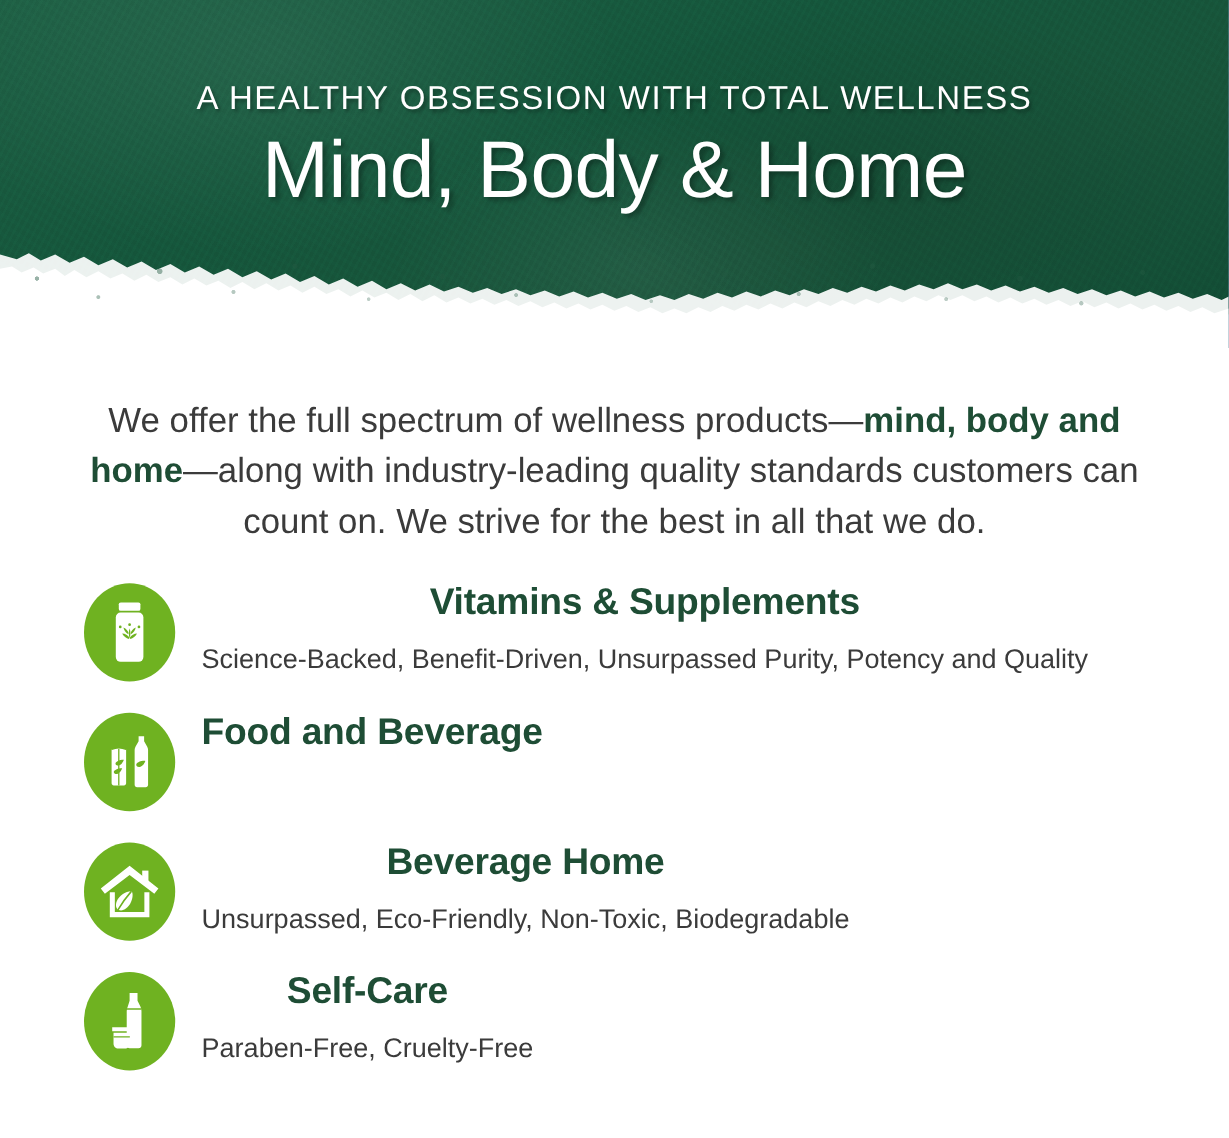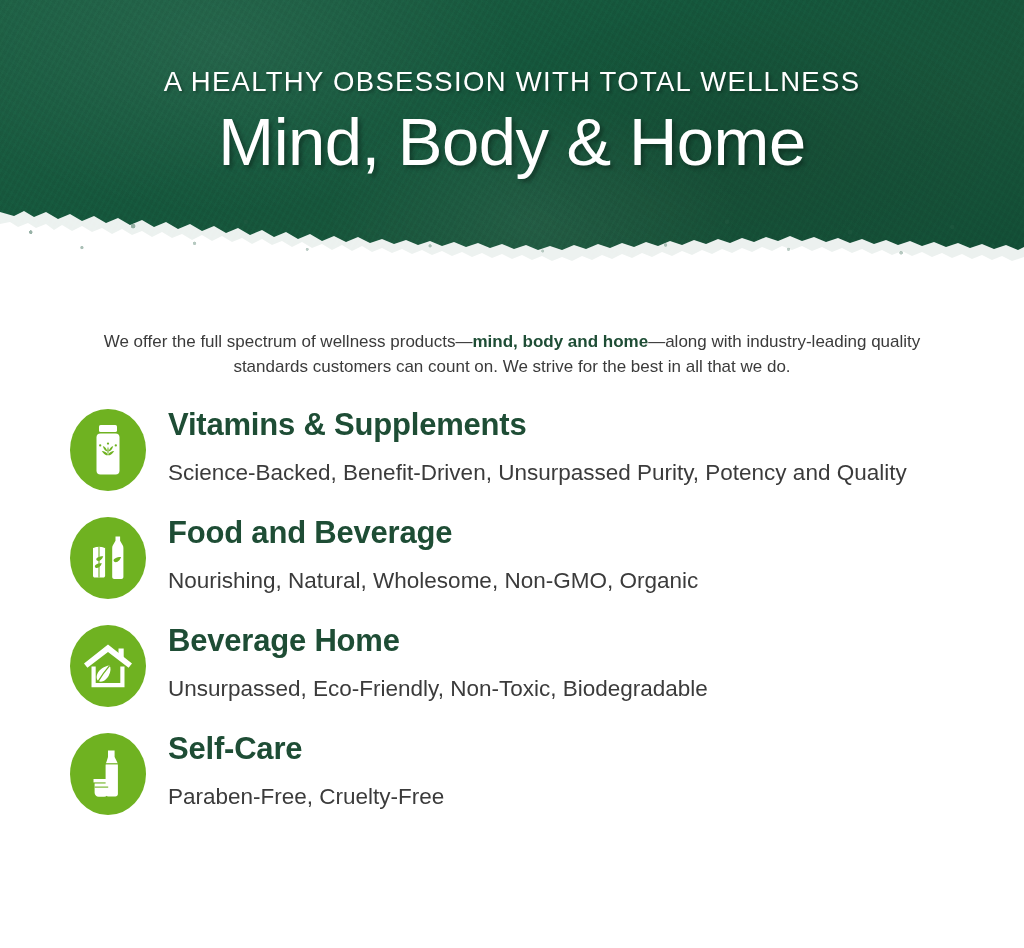--- a/index.html
+++ b/index.html
@@ -113,35 +113,36 @@
     text-shadow: 3px 3px 4px rgba(0,0,0,0.32);
     white-space: nowrap;
   }
 
   
   .intro {
     margin: 0 auto;
     padding-top: 40px;
     width: 880px;
     text-align: center;
-    font-size: 17px;
+    font-size: 29px;
     line-height: 1.45;
     color: #3b3b3b;
     font-weight: 400;
   }
   .intro .em {
     color: #1e4d35;
     font-weight: 700;
   }
 
   
   .features {
     margin: 0;
     padding: 26px 0 0 0;
     list-style: none;
+    text-align: center;
   }
   .feature {
     position: relative;
     display: flex;
     align-items: flex-start;
     padding: 0 0 0 70px;
     margin-bottom: 22px;
     min-height: 86px;
   }
   .feature-icon {
@@ -257,21 +258,20 @@
         <g fill="#6FB221">
           <path d="M13.6 23.5c2.4-1.6 5.6-1.3 5.6-1.3s-0.9 3.1-3.3 4.3c-1.8 0.9-3.3 0.2-3.6-0.9-0.2-0.9 0.3-1.6 1.3-2.1z"></path>
           <path d="M12.2 30.6c2.4-1.6 5.6-1.3 5.6-1.3s-0.9 3.1-3.3 4.3c-1.8 0.9-3.3 0.2-3.6-0.9-0.2-0.9 0.3-1.6 1.3-2.1z"></path>
         </g>
 
         <path d="M31 24.5c2.6-1.8 6.1-1.4 6.1-1.4s-1 3.4-3.6 4.7c-2 1-3.6 0.2-3.9-1-0.2-1 0.3-1.8 1.4-2.3z" fill="#6FB221"></path>
       </svg>
     </span>
     <div class="feature-body">
       <h2 class="feature-title">Food and Beverage</h2>
-      <p class="feature-desc">Nourishing, Natural, Wholesome, Non-GMO, Organic</p>
     </div>
   </li>
 
   <li class="feature">
     <span class="feature-icon">
       <svg width="50" height="46" viewBox="0 0 50 46" xmlns="http://www.w3.org/2000/svg">
 
         <path d="M25 1.5L49 20.5l-3.4 4.3L25 9.1 4.4 24.8 1 20.5 25 1.5z" fill="#ffffff"></path>
 
         <rect x="35.5" y="5.5" width="5.2" height="9.5" fill="#ffffff"></rect>

